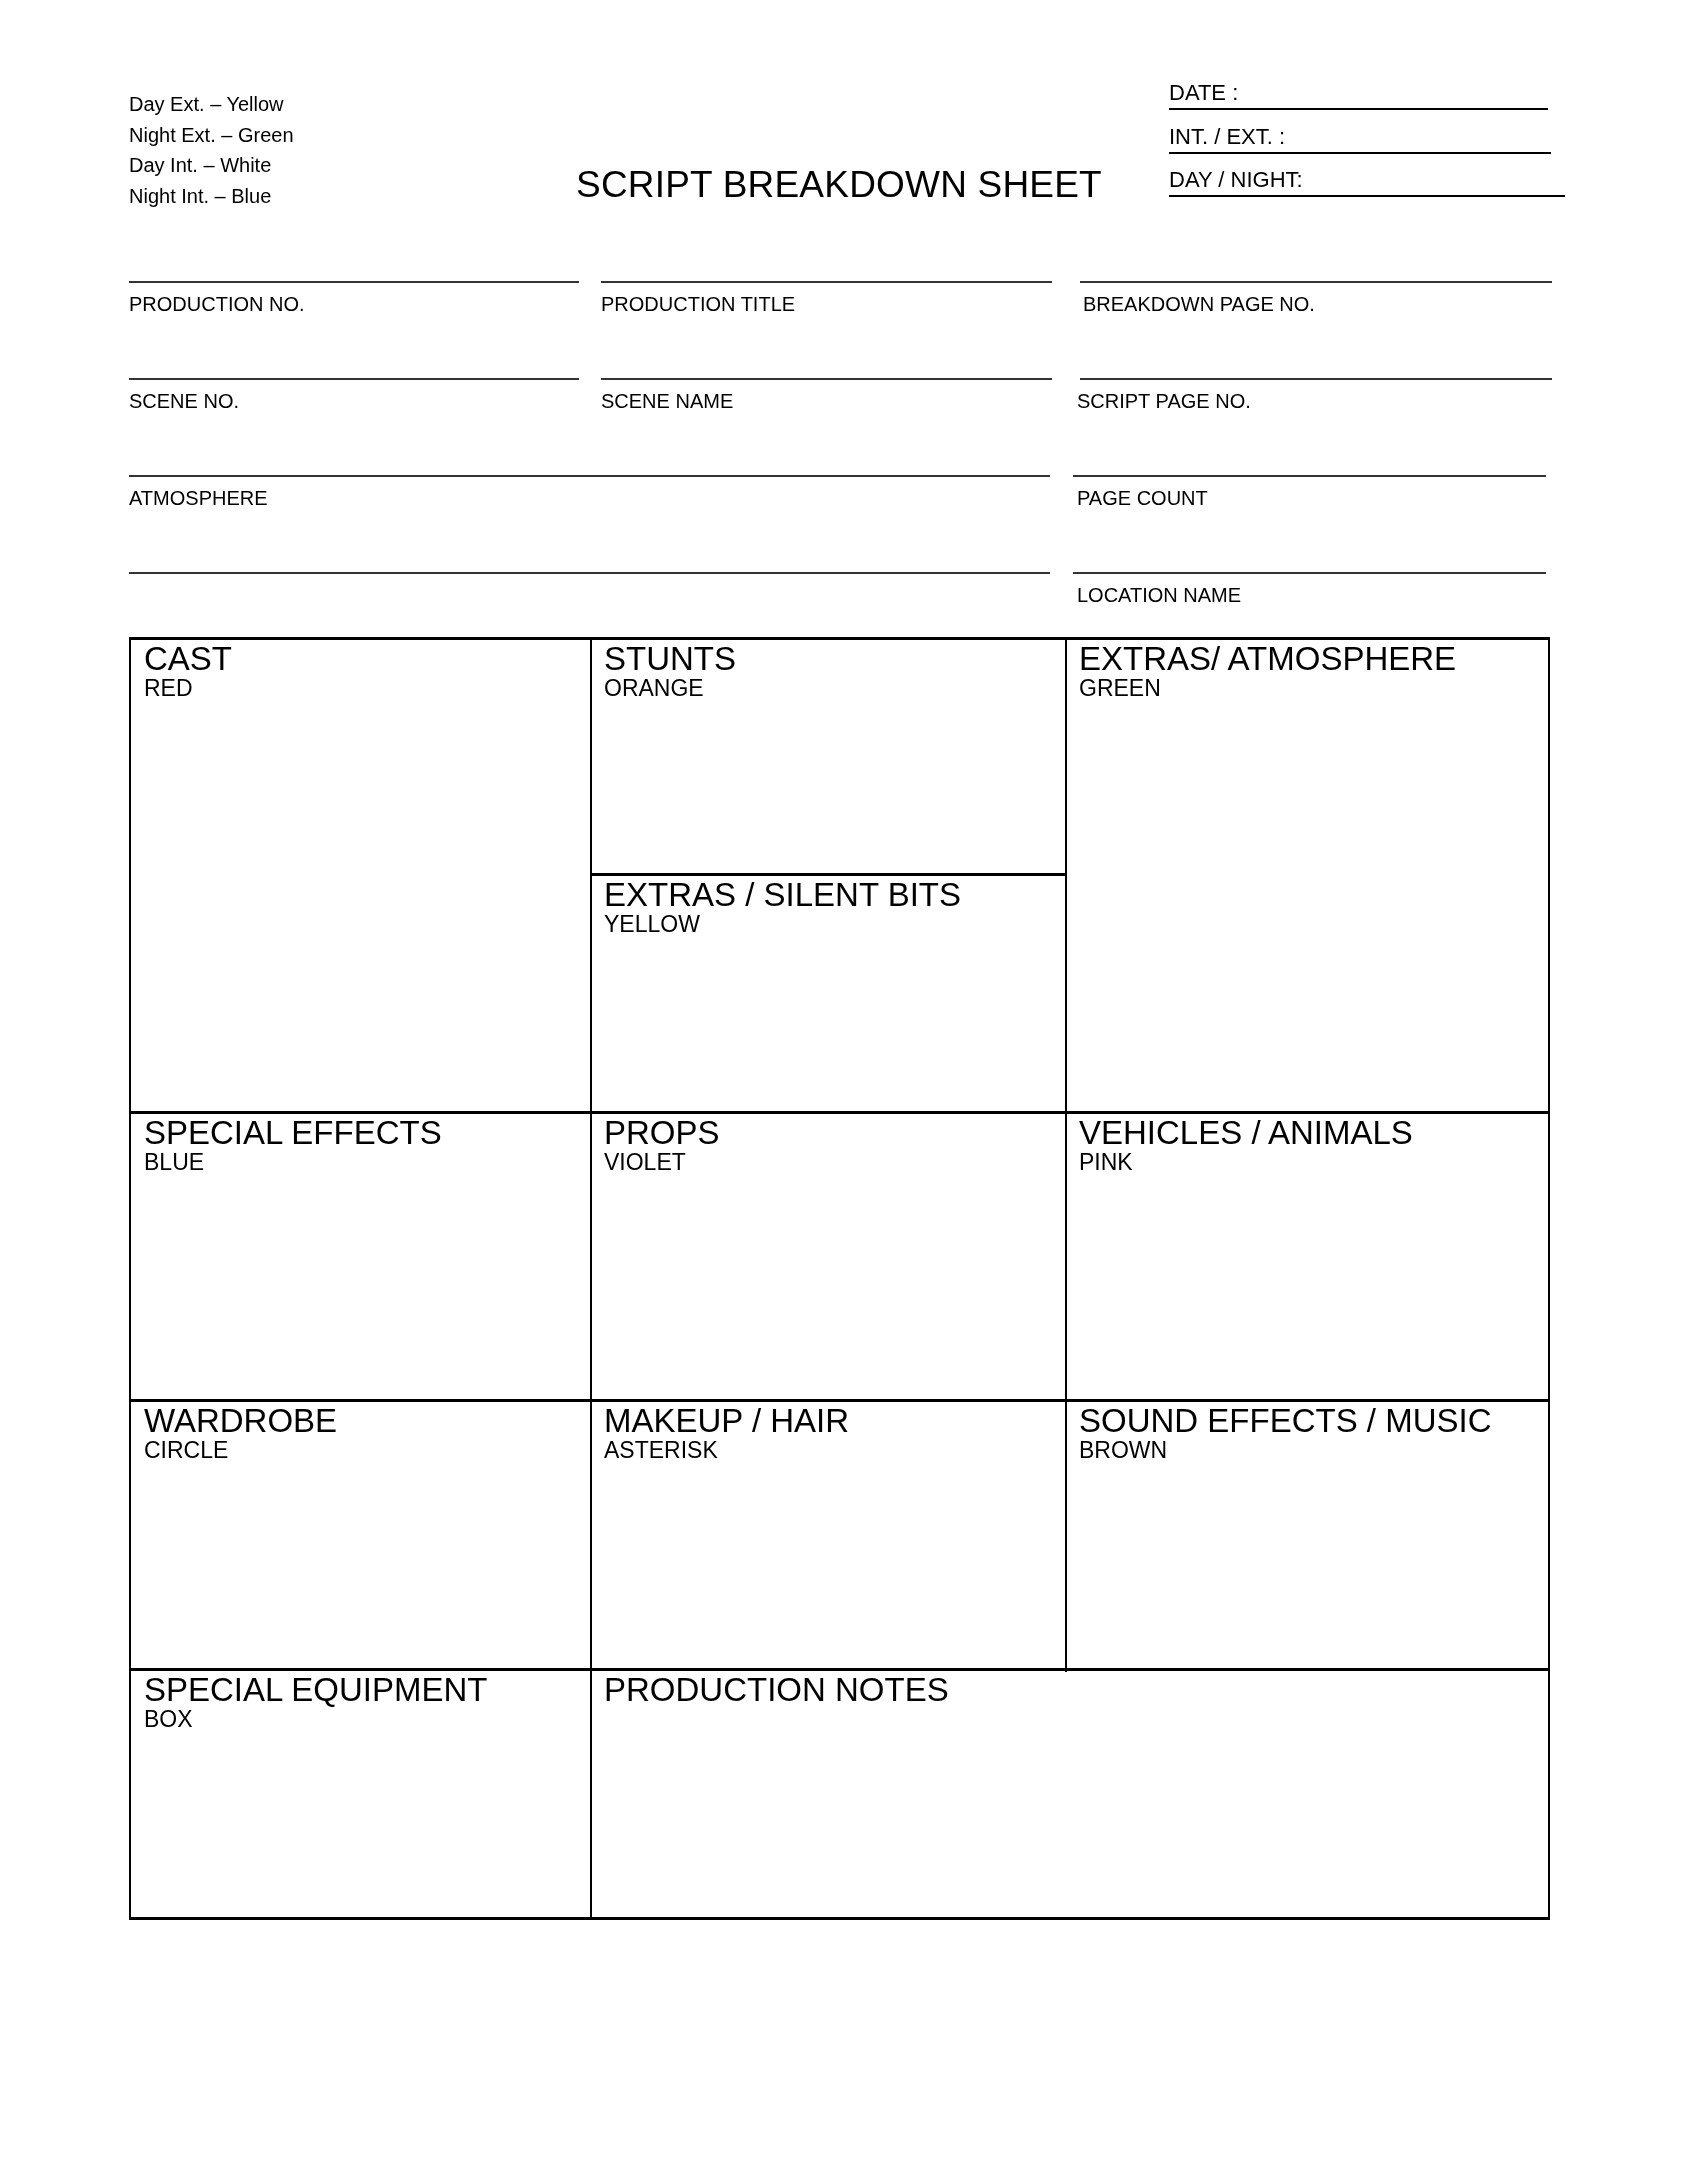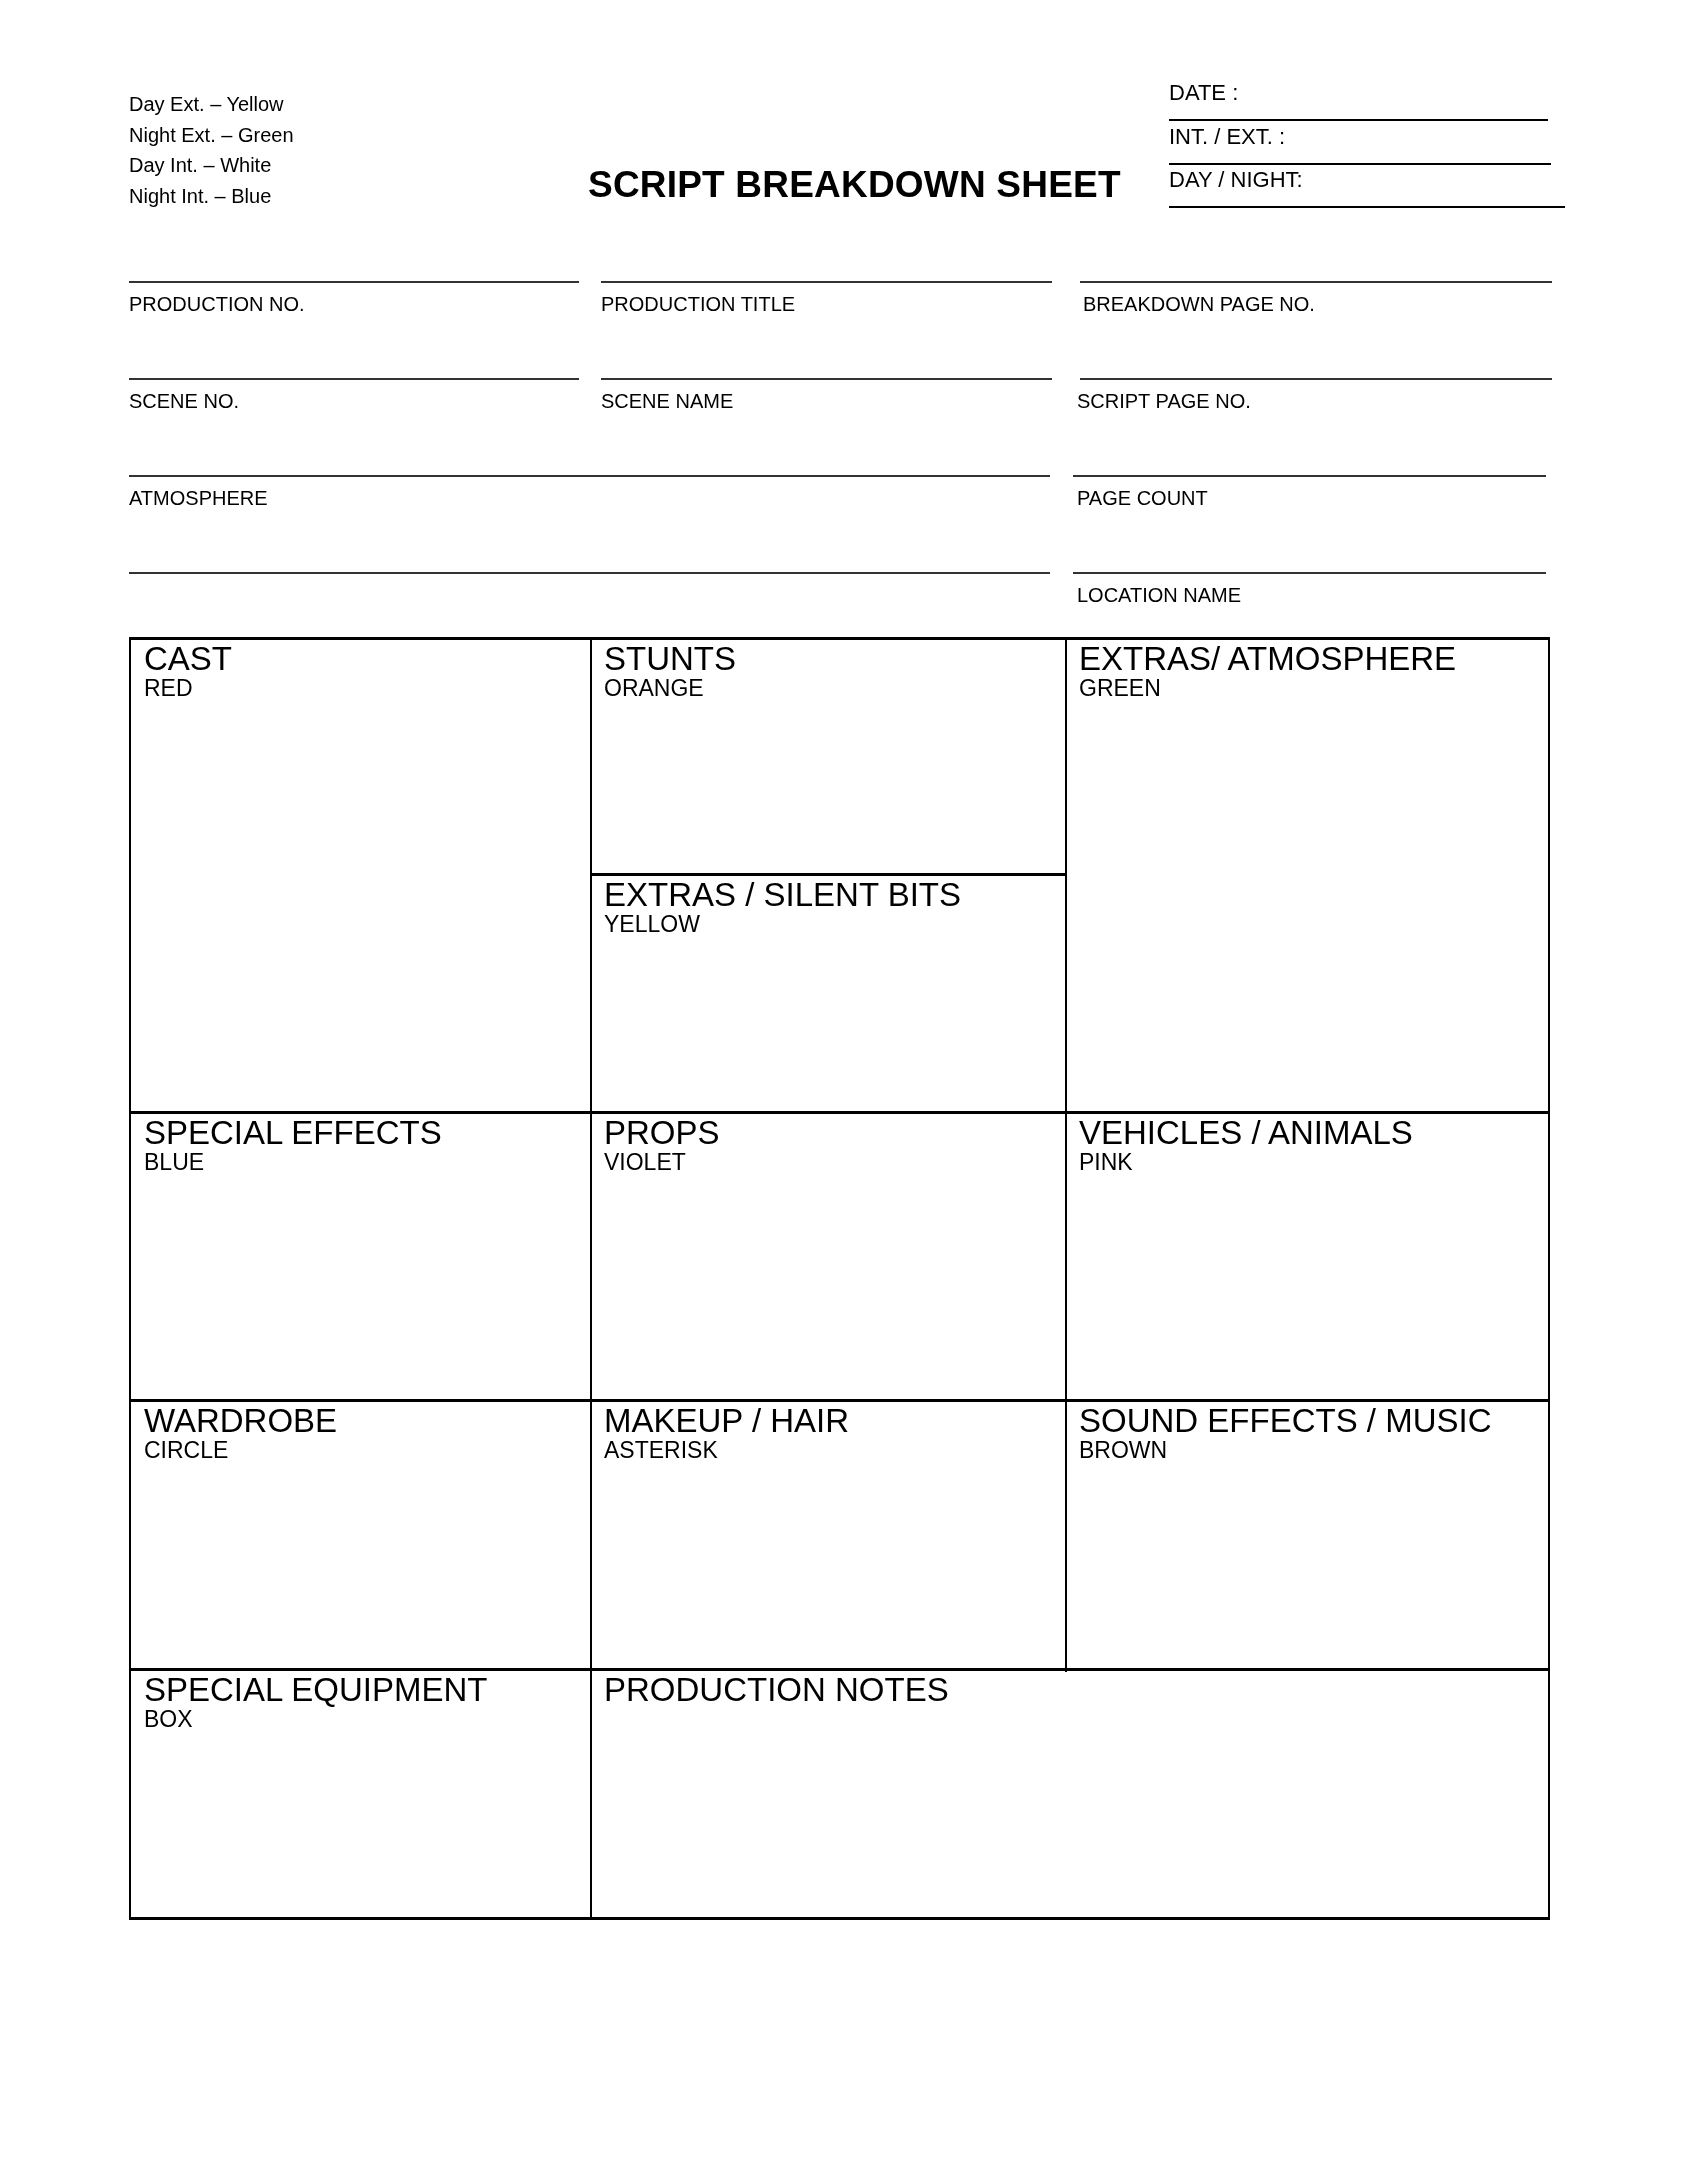--- a/index.html
+++ b/index.html
@@ -1,19 +1,19 @@
 <!DOCTYPE html>
 <html><head>
 <meta charset="utf-8">
 <style>
   html, body { margin: 0; padding: 0; background: #ffffff; }
   body { width: 1683px; height: 2178px; position: relative; font-family: "Liberation Sans", sans-serif; color: #000; overflow: hidden; }
   .legend-line { position: absolute; left: 129px; font-size: 20px; line-height: 20px; white-space: nowrap; }
-  .title { position: absolute; left: 576px; top: 164px; font-size: 37px; font-weight: bold; white-space: nowrap; letter-spacing: 0.2px; margin-left: 12px; }
-  .topfield { position: absolute; left: 1169px; font-size: 22px; line-height: 24px; white-space: nowrap; border-bottom: 2px solid #000; padding-bottom: 14px; }
+  .title { position: absolute; left: 576px; top: 164px; font-size: 37px; font-weight: normal; white-space: nowrap; letter-spacing: 0.2px; }
+  .topfield { position: absolute; left: 1169px; font-size: 22px; line-height: 24px; white-space: nowrap; border-bottom: 2px solid #000; padding-bottom: 3px; }
   .rule { position: absolute; height: 0; border-top: 2px solid #333; }
   .flabel { position: absolute; font-size: 20px; line-height: 24px; white-space: nowrap; }
   .grid-line-h { position: absolute; height: 0; border-top: 3px solid #000; }
   .grid-line-v { position: absolute; width: 0; border-left: 2px solid #000; }
   .cell-title { position: absolute; font-size: 33px; line-height: 34px; white-space: nowrap; }
   .cell-sub { position: absolute; font-size: 23px; line-height: 24px; white-space: nowrap; }
   .cell-area { position: absolute; }
 </style>
 </head>
 <body>

